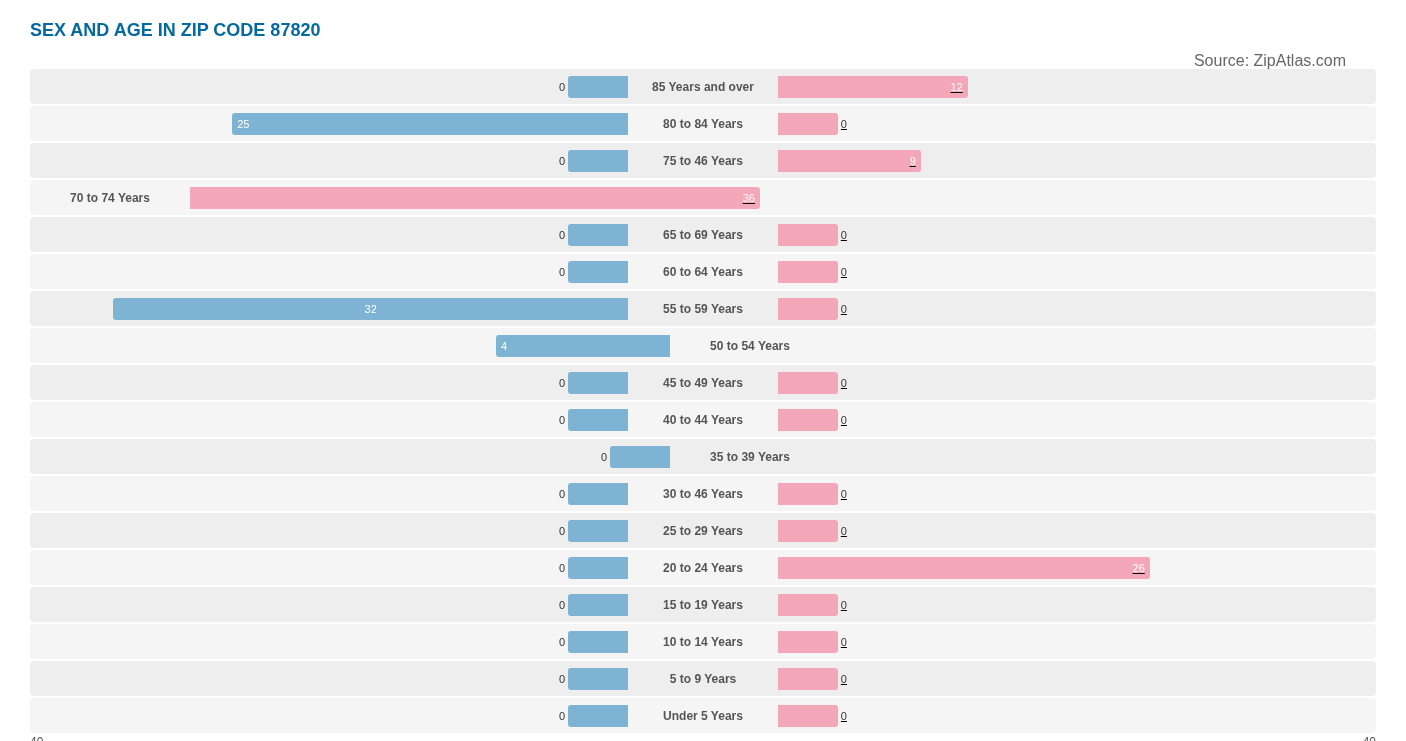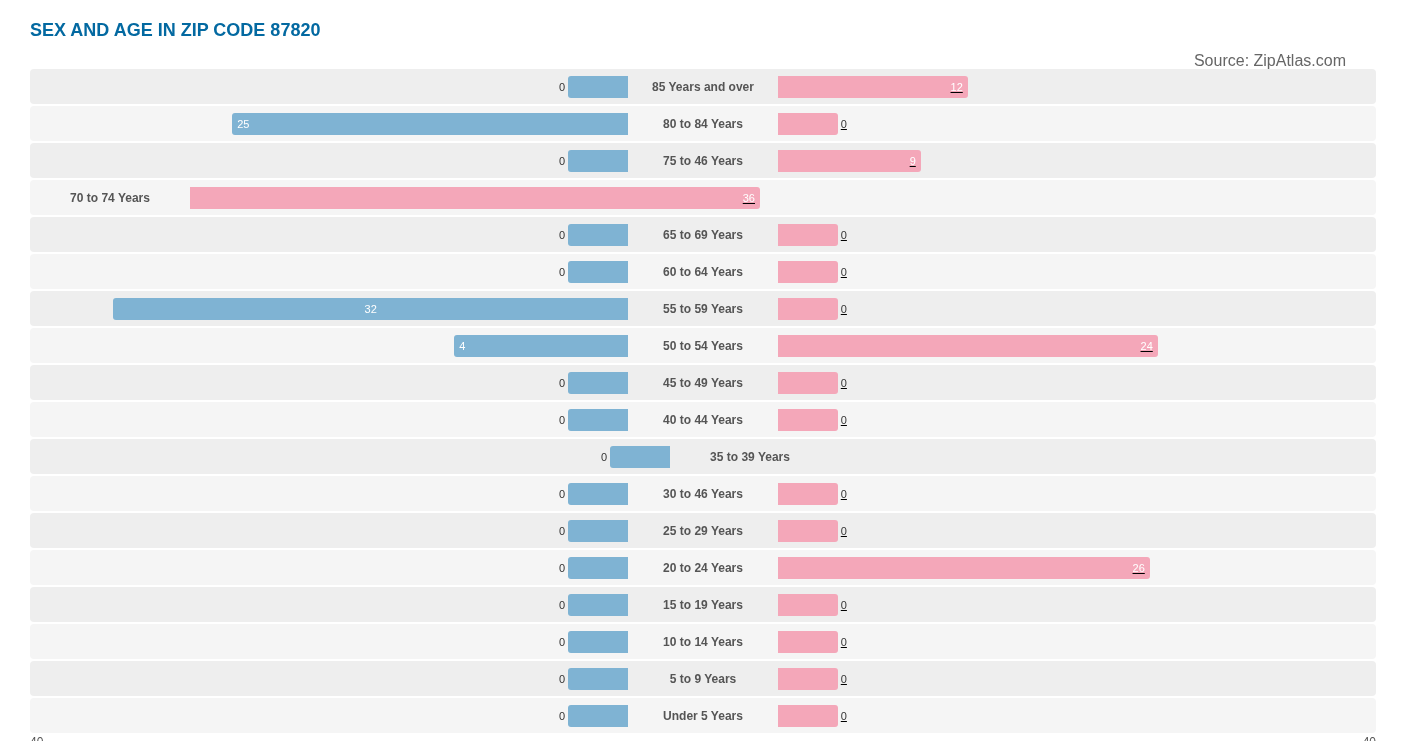--- a/index.html
+++ b/index.html
@@ -254,27 +254,20 @@
     </div>
     <div class="bar-row">
       <div class="left-section">
         <div class="male-bar-container">
           <div class="male-bar" style="width: 174px;">
             <span class="male-value-inside">4</span>
           </div>
         </div>
       </div>
       <div class="center-label">50 to 54 Years</div>
-      <div class="right-section">
-        <div class="female-bar-container">
-          <div class="female-bar" style="width: 380px;">
-            <span class="female-value-inside">24</span>
-          </div>
-        </div>
-      </div>
     </div>
     <div class="bar-row">
       <div class="left-section">
         <div class="male-bar-container">
           <span class="zero-value">0</span>
           <div class="male-bar" style="width: 60px;"></div>
         </div>
       </div>
       <div class="center-label">45 to 49 Years</div>
       <div class="right-section">

